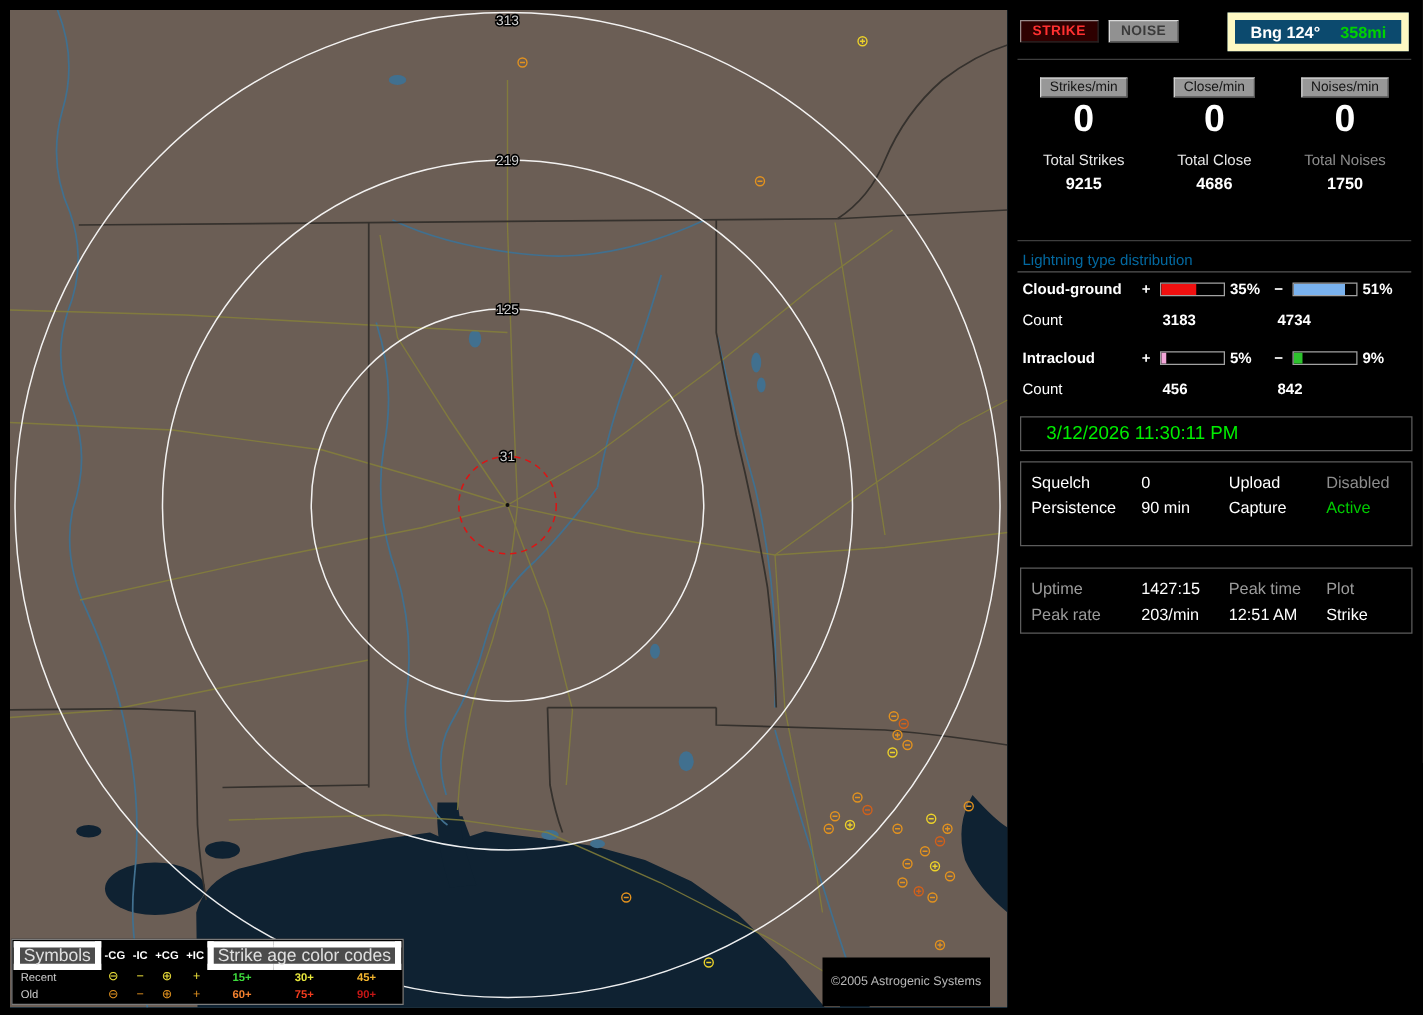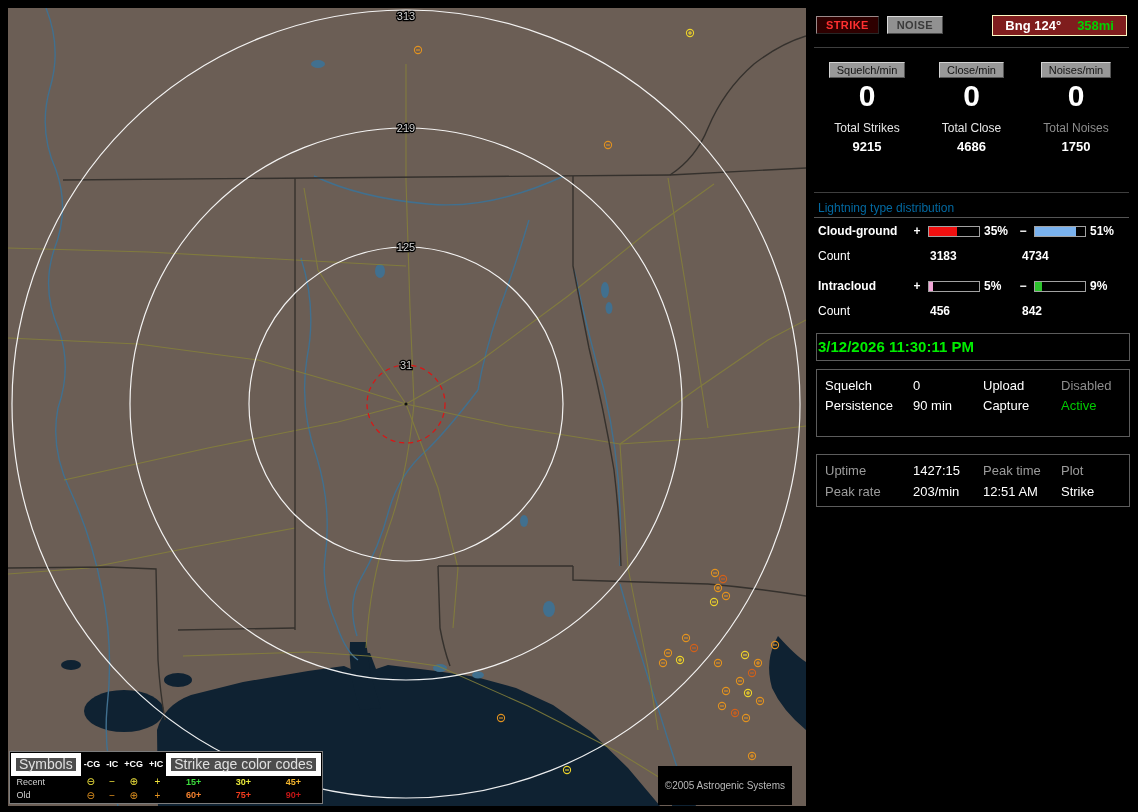--- a/index.html
+++ b/index.html
@@ -29,21 +29,21 @@
   
   #sidebar{position:absolute;left:806px;top:0;width:332px;height:812px;background:#000}
   .sep{position:absolute;left:8px;right:9px;border-top:1px solid #3e3e3e}
   #sep1{top:47px}#sep2{top:192px}
   #dist-underline{position:absolute;left:8px;right:9px;top:217px;border-top:1px solid #555}
 
   .toolbar{position:absolute;left:10px;right:11px;top:13px;height:24px;display:flex;align-items:center}
   .btn{font-size:11px;font-weight:bold;padding:2px 9px;margin-right:8px;letter-spacing:.4px;cursor:pointer}
   .btn-strike{background:#2e0000;color:#ff3030;border:1px solid;border-color:#9a8a8a #262626 #262626 #9a8a8a}
   .btn-noise{background:#919191;color:#3a3a3a;border:1px solid;border-color:#d9d9d9 #4a4a4a #4a4a4a #d9d9d9}
-  .bearing{margin-left:auto;border:1px solid #fef9c3;background:#7f1d1d;padding:2px 12px;
+  .bearing{margin-left:auto;border:6px solid #fef9c3;background:#0c4a6e;padding:2px 12px;
     font-size:13px;font-weight:bold;display:flex;gap:16px;}
   .bearing .dist{color:#00d200}
 
   .counters{position:absolute;left:10px;right:11px;top:60px;display:flex;justify-content:space-between}
   .counter{width:102px;text-align:center}
   .counter .chip{display:inline-block;background:#989898;color:#151515;font-size:11px;padding:1px 7px;
     border:1px solid;border-color:#d2d2d2 #555 #555 #d2d2d2}
   .counter .big{font-size:30px;font-weight:bold;color:#fff;margin-top:2px;line-height:32px}
   .counter .tlabel{font-size:12px;color:#e6e6e6;margin-top:9px}
   .counter.dim .tlabel{color:#8d8d8d}
@@ -57,22 +57,22 @@
     position:relative;overflow:hidden}
   .drow .bar i{position:absolute;left:0;top:0;bottom:0;display:block}
   .drow .pct{width:32px;font-weight:bold}
   #row-cg{top:224px}#row-cg-count{top:249px}#row-ic{top:279px}#row-ic-count{top:304px}
   .crow{position:absolute;left:12px;right:10px;display:flex;font-size:12px}
   .crow .cl{width:112px}
   .crow .cv1{width:92px;font-weight:bold}
   .crow .cv2{font-weight:bold}
 
   .panel{position:absolute;left:10px;width:314px;border:1px solid #5c5c5c;background:#000}
-  #clock{top:333px;height:28px;line-height:26px;padding-left:1px;color:#00ee00;
-    font-size:15px;font-weight:bold}
+  #clock{top:333px;height:28px;line-height:26px;padding-left:20px;color:#00ee00;
+    font-size:15px;font-weight:normal}
   #status{top:369px;height:68px;padding:6px 0 0 8px}
   #stats{top:454px;height:53px;padding:5px 0 0 8px}
   .grid-row{display:grid;grid-template-columns:88px 70px 78px 72px;font-size:13px;line-height:20px}
   #stats .grid-row{line-height:21px}
   .lab{color:#9c9c9c}
   .v-dim{color:#8d8d8d}
   .v-green{color:#00cc00}
 </style>
 </head>
 <body>
@@ -323,21 +323,21 @@
       <div class="btn btn-noise">NOISE</div>
       <div class="bearing">
         <span>Bng 124°</span>
         <span class="dist">358mi</span>
       </div>
     </div>
     <div class="sep" id="sep1"></div>
 
     <div class="counters">
       <div class="counter">
-        <span class="chip">Squelch/min</span>
+        <span class="chip">Strikes/min</span>
         <div class="big">0</div>
         <div class="tlabel">Total Strikes</div>
         <div class="tval">9215</div>
       </div>
       <div class="counter">
         <span class="chip">Close/min</span>
         <div class="big">0</div>
         <div class="tlabel">Total Close</div>
         <div class="tval">4686</div>
       </div>

